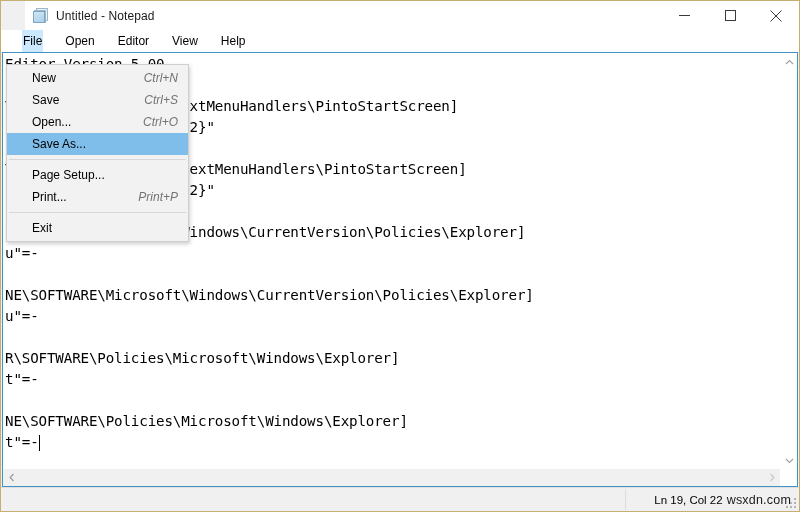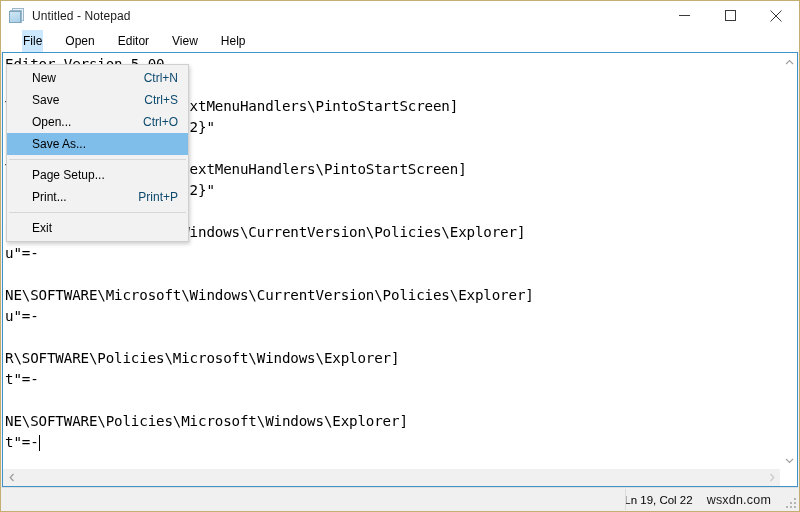--- a/index.html
+++ b/index.html
@@ -29,20 +29,21 @@
   }
 
   
   #titlebar {
     height: 29px;
     min-height: 29px;
     background: #ffffff;
     display: flex;
     align-items: center;
     position: relative;
+    margin-left: 24px;
   }
   #title-icon {
     width: 16px;
     height: 16px;
     margin-left: 8px;
     margin-right: 7px;
     position: relative;
     flex: 0 0 auto;
   }
   #title-icon .pg {
@@ -205,27 +206,27 @@
     left: 624px;
     top: 1px;
     bottom: 1px;
     width: 1px;
     background: #dcdcdc;
   }
   #status-pos {
     font-size: 11.5px;
     color: #000000;
     white-space: nowrap;
-    margin-right: 14px;
+    margin-right: 4px;
   }
   #status-watermark {
     font-size: 12.5px;
     color: #1a1a1a;
     white-space: nowrap;
-    margin-right: 28px;
+    margin-right: 8px;
     letter-spacing: .2px;
   }
   #grip {
     position: absolute;
     right: 3px;
     bottom: 3px;
     width: 10px;
     height: 10px;
   }
   #grip i {
@@ -257,21 +258,22 @@
     padding-right: 10px;
     position: relative;
     box-sizing: border-box;
   }
   .mi.sel {
     background: #7fbeeb;
   }
   .mi .accel {
     margin-left: auto;
     font-size: 12px;
-    color: #0c4a6e;
+    color: #737373;
+    font-style: italic;
   }
   .mi-sep {
     height: 1px;
     background: #d7d7d7;
     margin: 4px 2px 4px 2px;
   }
 </style>
 </head>
 <body>
 

